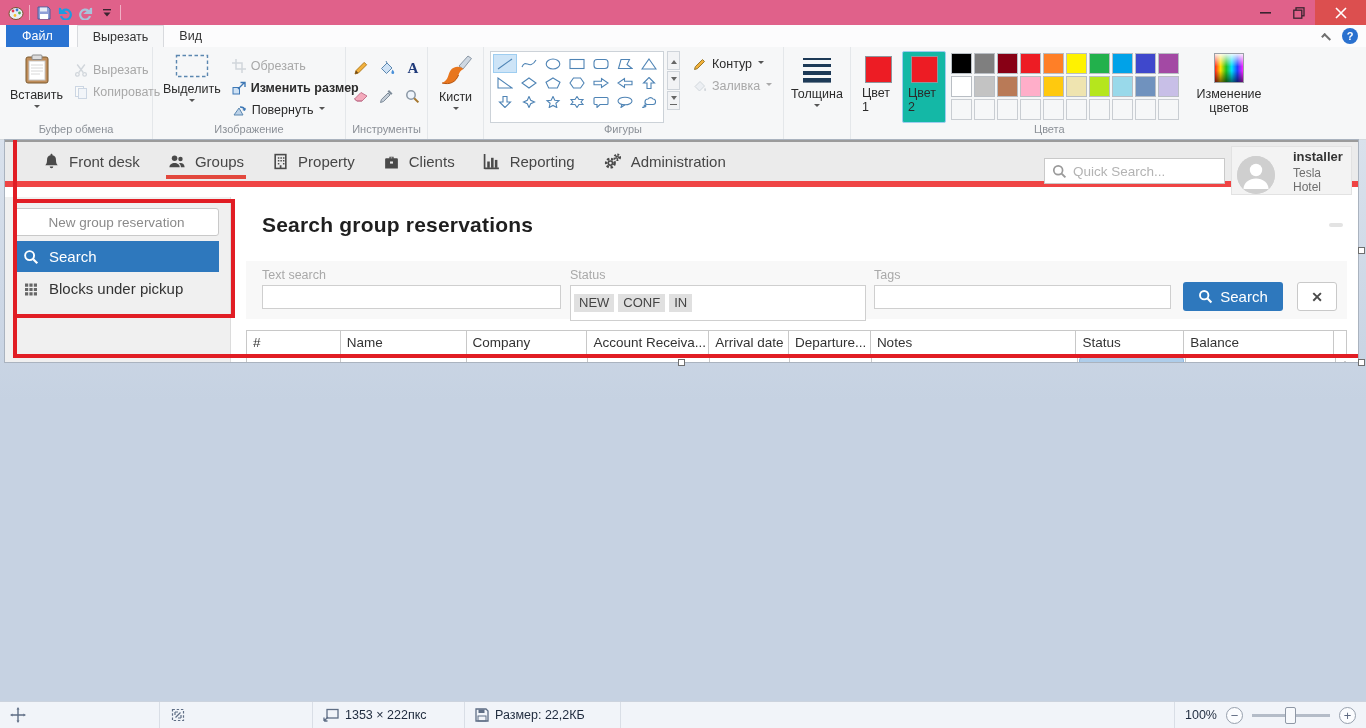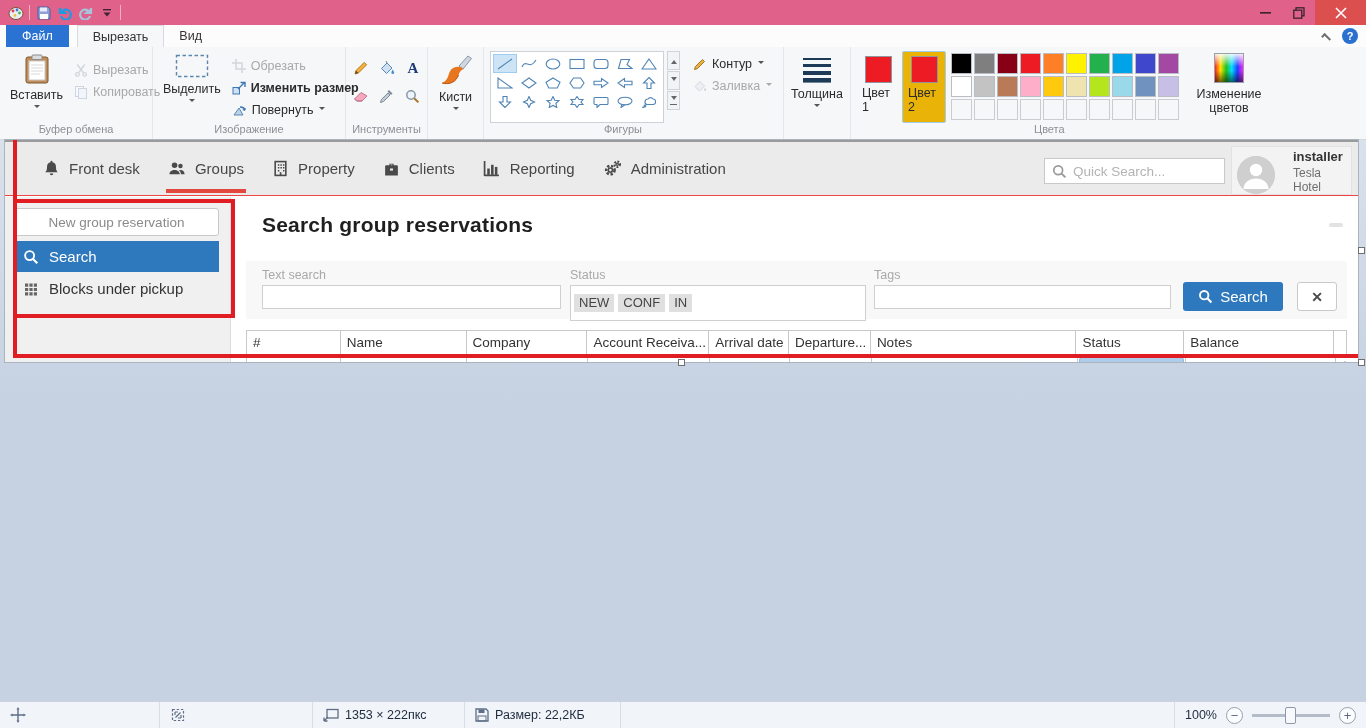--- a/index.html
+++ b/index.html
@@ -43,36 +43,36 @@
   .tool-btn{width:22px;height:22px;display:flex;align-items:center;justify-content:center}
   .shape-box{background:#fff;border:1px solid #ccd2d8;display:grid;grid-template-columns:repeat(7,24px);grid-auto-rows:19px;padding:2px;margin:2px 0 0 2px}
   .shape-cell{display:flex;align-items:center;justify-content:center;border:1px solid transparent}
   .shape-cell.selected{background:#cde4f7;border-color:#9ecdf0}
   .shape-scroll{display:flex;flex-direction:column;gap:1px;margin:2px 2px 0 3px}
   .shape-scroll div{width:13px;height:19px;border:1px solid #cfd4da;background:#f2f3f5;display:flex;align-items:center;justify-content:center;flex-direction:column}
   .tri-up{width:0;height:0;border:3px solid transparent;border-bottom:4px solid #666}
   .tri-dn{width:0;height:0;border:3px solid transparent;border-top:4px solid #666}
   .more-line{width:7px;height:1.5px;background:#666;margin-top:1px}
   .swatch-btn{display:flex;flex-direction:column;align-items:center;font-size:12.5px;color:#2b2b2b;padding:4px 5px 2px;border:1px solid transparent;border-radius:2px;line-height:1.15;margin:2px 1px 0}
-  .swatch-btn.selected{background:#eab308;border-color:#9ecdf0}
+  .swatch-btn.selected{background:#14b8a6;border-color:#9ecdf0}
   .swatch{width:27px;height:27px;border:1px solid #8e959c;margin-bottom:3px}
   .palette{display:grid;grid-template-columns:repeat(10,22px);grid-auto-rows:22px;gap:1px;padding:4px 4px 0}
   .pal-cell{width:21px;height:21px;border:1px solid #b9bec4}
   .pal-cell.empty{background:#f6f7f8;border-color:#c9cdd2}
   .rainbow{width:30px;height:30px;border:1px solid #9aa0a7;background:
      linear-gradient(180deg,rgba(255,255,255,.9),rgba(255,255,255,0) 45%,rgba(0,0,0,0) 60%,rgba(0,0,0,.55)),
      linear-gradient(90deg,#ff2020,#ffe000,#20c020,#00e0ff,#2040ff,#ff20ff)}
 
   
   #workspace{position:absolute;top:140px;left:0;right:0;bottom:27px;background:linear-gradient(180deg,#d9e1ec 0,#c6d2e2 260px)}
   #canvas{position:absolute;top:0;left:5px;width:1353px;height:222px;background:#fff;overflow:hidden;outline:1px solid #aab3bf}
   .handle{position:absolute;width:7px;height:7px;background:#fff;border:1px solid #6f6f6f;z-index:6}
 
   
-  #pms-nav{position:absolute;top:0;left:0;right:0;height:56px;background:#ebebeb;border-top:2px solid #9b9b9b;border-bottom:1px solid #ef4444;display:flex;align-items:stretch;padding-left:24px}
+  #pms-nav{position:absolute;top:0;left:0;right:0;height:47px;background:#ebebeb;border-top:2px solid #9b9b9b;border-bottom:6px solid #ef4444;display:flex;align-items:stretch;padding-left:24px}
   .nav-item{display:flex;align-items:center;gap:9px;padding:0 14px;font-size:15px;color:#474747;position:relative}
   .nav-item sup{color:#d43a2f;font-size:11px;margin-left:-4px;transform:translateY(-5px)}
   .nav-item .redline{position:absolute;left:12px;right:12px;bottom:2px;height:4px;background:#e2483d}
   #quick-search{position:absolute;right:133px;top:16px;width:181px;height:26px;background:#fff;border:1px solid #c9c9c9;display:flex;align-items:center;padding:0 7px;gap:6px}
   #quick-search input{border:none;outline:none;flex:1;font-size:13.5px;color:#555;font-family:inherit;background:transparent}
   #quick-search input::placeholder{color:#b3b3b3}
   #user-box{position:absolute;right:6px;top:4px;width:121px;height:49px;background:#f3f3f3;border:1px solid #e2e2e2;display:flex;align-items:flex-end;gap:18px;padding-left:5px}
   .avatar{width:38px;height:38px;border-radius:50%;background:#cfcfcf;overflow:hidden;flex:0 0 auto}
   .user-name{font-size:13px;font-weight:bold;color:#333;line-height:1.5}
   .user-prop{font-size:12px;color:#6e6e6e}

